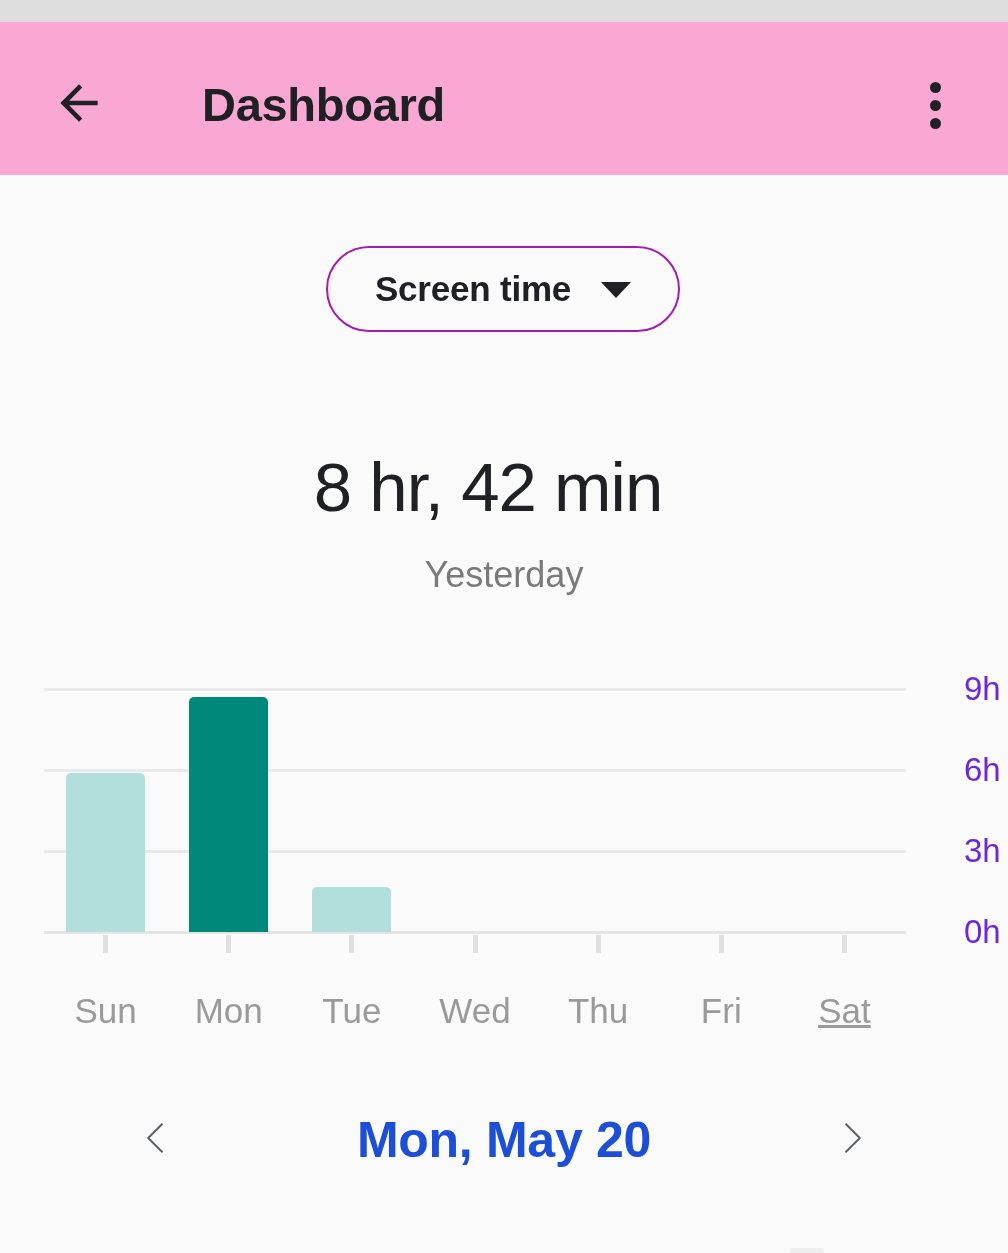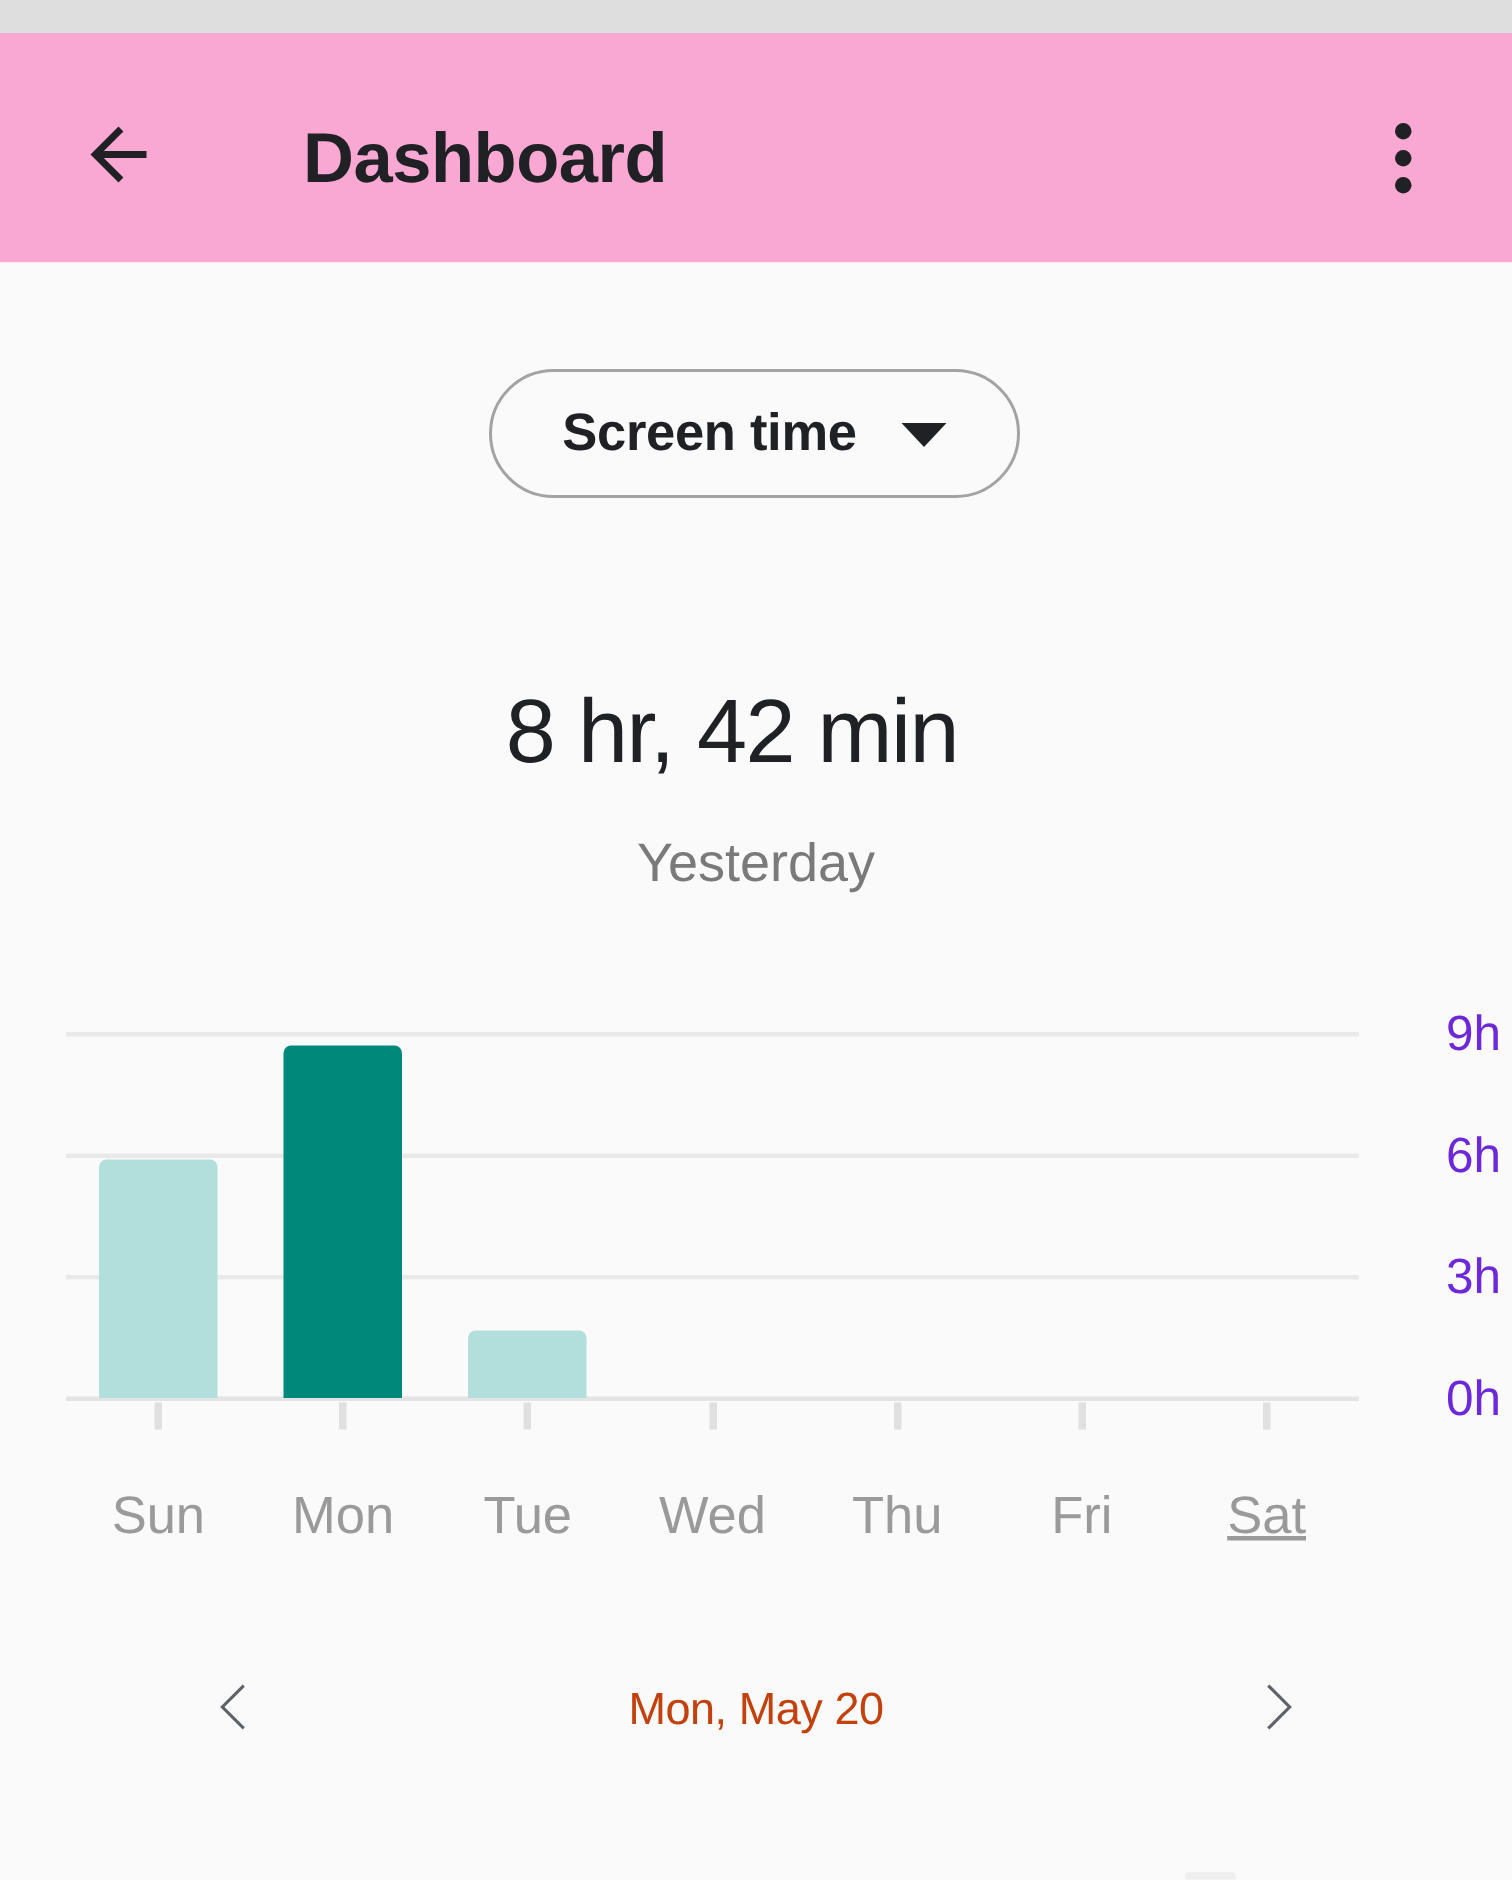--- a/index.html
+++ b/index.html
@@ -86,21 +86,21 @@
     background: #fafafa;
   }
 
   
   .chip {
     position: absolute;
     left: 326px;
     top: 71px;
     width: 354px;
     height: 86px;
-    border: 2px solid #a3a3a3;
+    border: 2px solid #a21caf;
     border-radius: 43px;
     background: #fafafa;
     display: flex;
     align-items: center;
     justify-content: center;
     box-sizing: border-box;
     cursor: pointer;
   }
   .chip-label {
     font-size: 35px;
@@ -118,21 +118,21 @@
     margin-top: 2px;
   }
 
   
   .stat-value {
     position: absolute;
     left: 0;
     top: 267px;
     width: 976px;
     text-align: center;
-    font-size: 60px;
+    font-size: 69px;
     font-weight: 400;
     color: #202124;
     letter-spacing: -1px;
     line-height: 92px;
   }
   .stat-sub {
     position: absolute;
     left: 0;
     top: 378px;
     width: 1008px;
@@ -217,23 +217,23 @@
     width: 78px;
     height: 88px;
     display: flex;
     align-items: center;
     justify-content: center;
     cursor: pointer;
   }
   .nav-prev { left: 118px; }
   .nav-next { left: 812px; }
   .date-text {
-    font-size: 30px;
-    font-weight: 400;
-    color: #c2410c;
+    font-size: 50px;
+    font-weight: 700;
+    color: #1d4ed8;
     letter-spacing: -0.3px;
     line-height: 52px;
     white-space: nowrap;
   }
   .bottom-sliver {
     position: absolute;
     left: 790px;
     top: 1248px;
     width: 34px;
     height: 5px;

